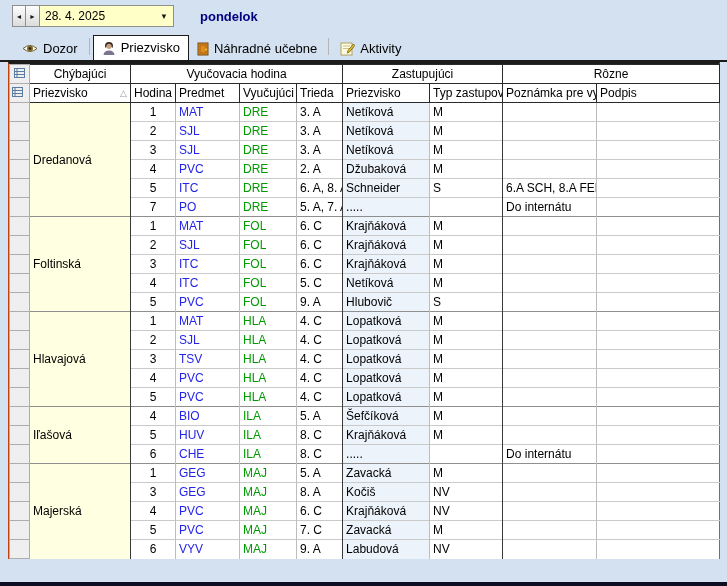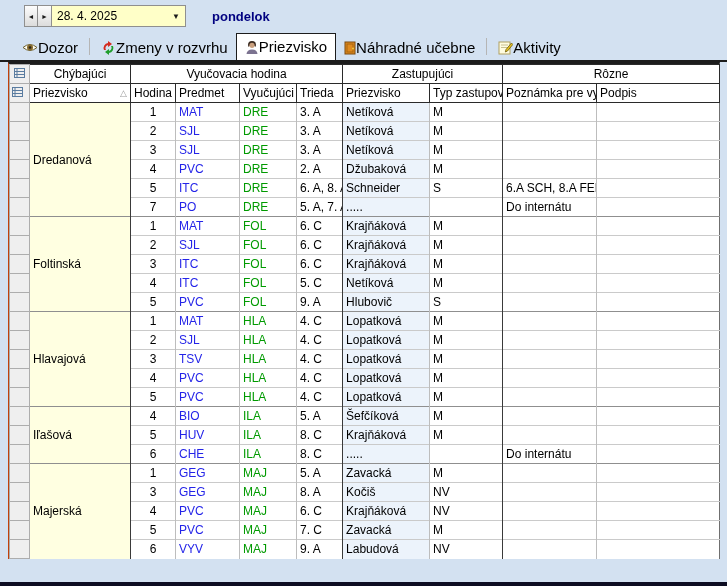--- a/index.html
+++ b/index.html
@@ -4,21 +4,21 @@
 <style>
   * { box-sizing: border-box; }
   html,body { margin:0; padding:0; }
   body {
     width:727px; height:586px; position:relative; overflow:hidden;
     background:#d3e1f1;
     font-family:"Liberation Sans", sans-serif;
     color:#000;
   }
   
-  .topbar { height:32px; display:flex; align-items:center; padding-left:24px; }
+  .topbar { height:32px; display:flex; align-items:center; padding-left:12px; }
   .datepicker { display:flex; height:22px; }
   .spin {
     width:14px; background:linear-gradient(#fdfdfd,#dcdcdc);
     border:1px solid #8f8f8f; display:flex; align-items:center; justify-content:center;
     font-size:7px; color:#1a1a1a; cursor:default;
   }
   .spin.next { border-left:none; }
   .datefield {
     width:134px; background:var(--datebg,#ffffc8); border:1px solid #8f8f8f; border-left:none;
     display:flex; align-items:center; justify-content:space-between;
@@ -26,22 +26,22 @@
   }
   .ddarrow { font-size:8px; color:#1a1a1a; }
   .day { margin-left:26px; font-weight:bold; font-size:13px; color:var(--daycol,#000080); }
 
   
   .tabstrip {
     height:30px; display:flex; align-items:flex-end; padding-left:14px;
     border-bottom:2px solid #1c1c1c;
   }
   .tab {
-    display:flex; align-items:center; 
-    padding:4px 8px; font-size:15px; white-space:nowrap;
+    display:flex; align-items:center; gap:5px;
+    padding:4px 8px; font-size:13px; white-space:nowrap;
   }
   .tab.selected {
     background:#fff; border:1px solid #1c1c1c; border-bottom:none; padding-bottom:5px;
   }
   .tabsep { width:1px; height:17px; background:#b5b5b5; margin:0 3px 5px 3px; }
   .tab svg { display:block; }
 
   
   .gridwrap {
     margin-left:8px; width:712px; background:#fff;
@@ -94,29 +94,20 @@
     <span>
       <svg width="16" height="11" viewBox="0 0 16 11">
         <path d="M1,5.5 Q8,-0.5 15,5.5 Q8,11.5 1,5.5 Z" fill="#fdfaf0" stroke="#6b5f2e" stroke-width="1"></path>
         <circle cx="8" cy="5.5" r="3" fill="#8a6d2f"></circle>
           <circle cx="8" cy="5.5" r="1.3" fill="#2a2418"></circle>
       </svg>
     </span>
     <span>Dozor</span>
   </div>
   <div class="tabsep"></div>
-  <div class="tab">
-    <span>
-      <svg width="15" height="14" viewBox="0 0 15 14">
-        <path d="M3,9 A5,5 0 0 1 7,2 L7,0 L11,3 L7,6 L7,4 A3.2,3.2 0 0 0 5,9 Z" fill="#d42a1e"></path>
-        <path d="M12,5 A5,5 0 0 1 8,12 L8,14 L4,11 L8,8 L8,10 A3.2,3.2 0 0 0 10,5 Z" fill="#1f9e2c"></path>
-      </svg>
-    </span>
-    <span>Zmeny v rozvrhu</span>
-  </div>
   <div class="tab selected">
     <span>
       <svg width="14" height="14" viewBox="0 0 14 14">
         <path d="M3,5 Q3,1 7,1 Q11,1 11,5 L10.5,7 Q9,5 7,5 Q5,5 3.5,7 Z" fill="#3a2a20"></path>
         <circle cx="7" cy="5.3" r="2.6" fill="#caa07e"></circle>
         <path d="M1.5,14 Q2,9.5 7,9.5 Q12,9.5 12.5,14 Z" fill="#7c7390"></path>
       </svg>
     </span>
     <span>Priezvisko</span>
   </div>

